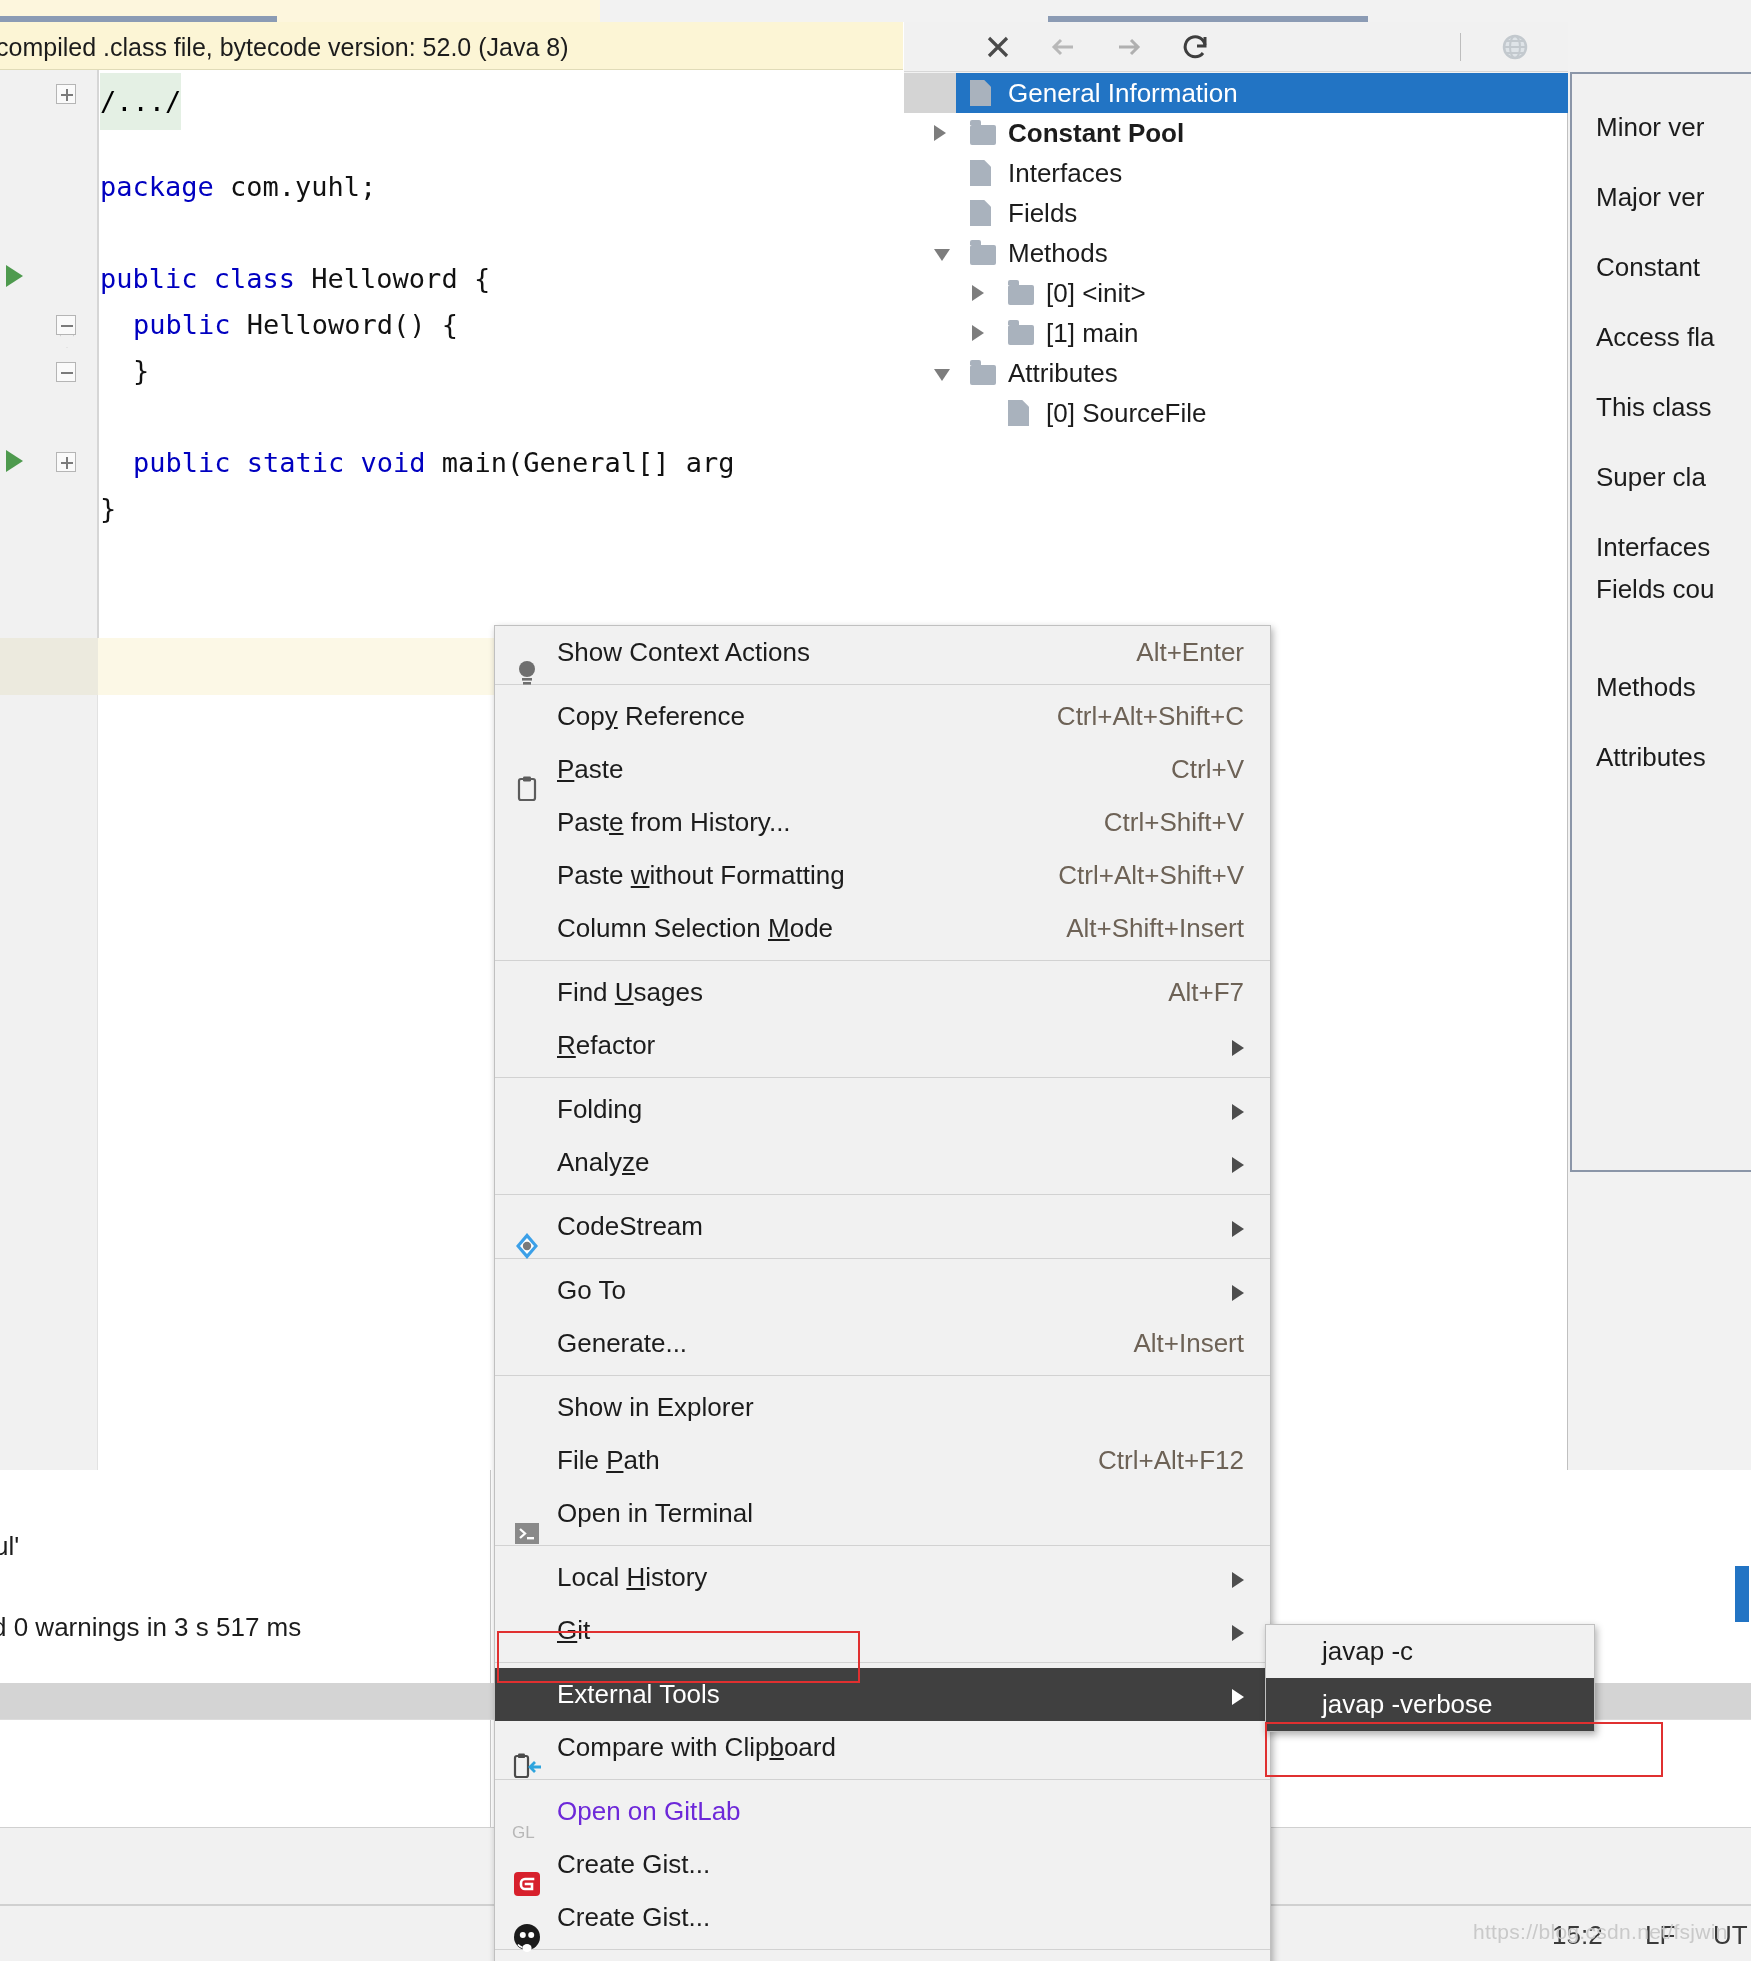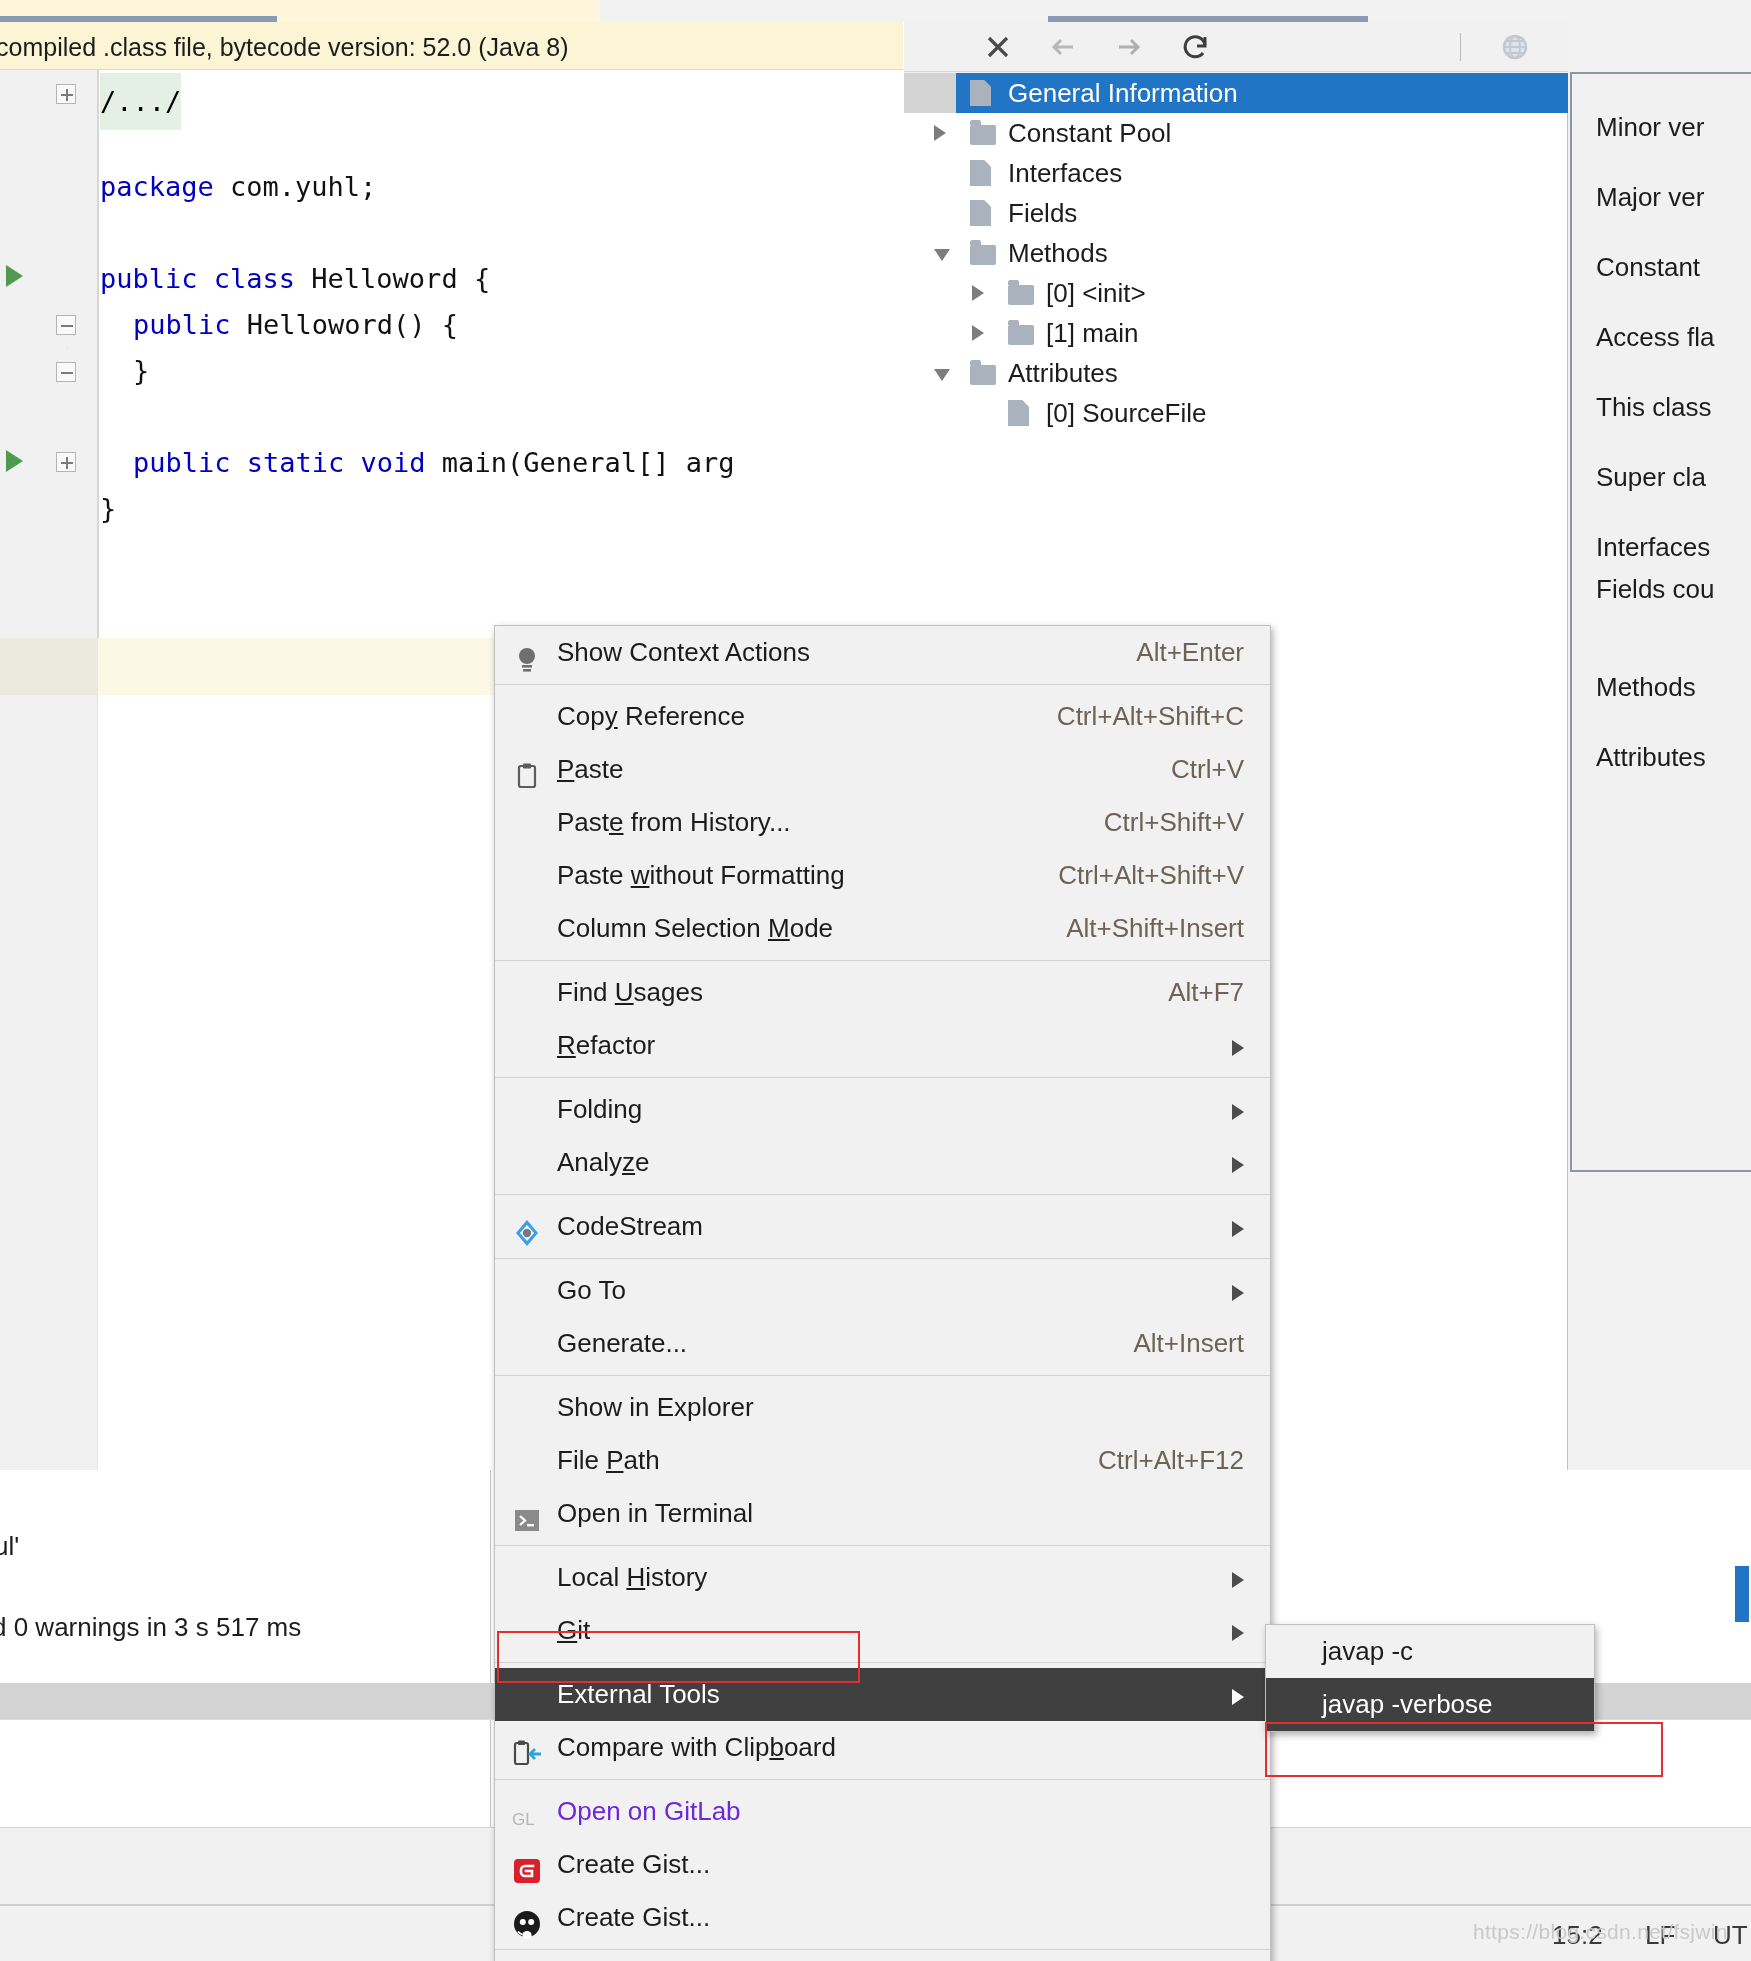--- a/index.html
+++ b/index.html
@@ -107,21 +107,21 @@
   .mi { position:relative; height:53px; line-height:53px; font-size:26px; color:#1c1c1c; }
   .mi .t  { position:absolute; left:62px; white-space:nowrap; }
   .mi .sc { position:absolute; right:26px; color:#6d6256; white-space:nowrap; }
   .mi .arrow { position:absolute; right:26px; top:21px; width:0; height:0;
                border-left:12px solid #4d4d4d; border-top:8px solid transparent;
                border-bottom:8px solid transparent; }
   .mi.sel { background:#404040; color:#fff; }
   .mi.sel .arrow { border-left-color:#fff; }
   .mi.disabled .t { color:#6d28d9; }
   .msep { height:1px; background:#d2d2d2; margin:5px 0; }
-  .mi .gi { position:absolute; left:17px; top:13px; width:30px; height:28px; }
+  .mi .gi { position:absolute; left:17px; top:26px; width:30px; height:28px; }
 
   .redbox { position:absolute; border:2px solid #e03030; pointer-events:none; }
 
   
   .submenu { position:absolute; left:1265px; top:1624px; width:330px; background:#f1f1f1;
              border:1px solid #c0c0c0; box-shadow:2px 3px 7px rgba(0,0,0,.30); }
   .submenu .mi .t { left:56px;text-align:center; }
 
   .wm { position:absolute; left:1473px; top:1920px; font-size:21px; color:#c9c9c9;
         font-family:"Liberation Sans", sans-serif; letter-spacing:.3px; }
@@ -216,21 +216,21 @@
         </svg>
       </div>
     </div>
 
     <div class="tw-tree">
         <div class="trow sel" style="top: 0px;">
           <div class="gutterbg"></div>
           <div class="ico-file" style="left: 66px; top: 7px;"></div>
           <div class="lbl" style="left: 104px;">General Information</div>
         </div>
-        <div class="trow" style="top: 40px;">
+        <div class="trow" style="top: 40px; font-weight: bold;">
           <div class="twisty closed" style="left: 30px; top: 12px;"></div>
           <div class="ico-folder" style="left: 66px; top: 12px;"></div>
           <div class="lbl" style="left: 104px;">Constant Pool</div>
         </div>
         <div class="trow" style="top: 80px;">
           <div class="ico-file" style="left: 66px; top: 7px;"></div>
           <div class="lbl" style="left: 104px;">Interfaces</div>
         </div>
         <div class="trow" style="top: 120px;">
           <div class="ico-file" style="left: 66px; top: 7px;"></div>

